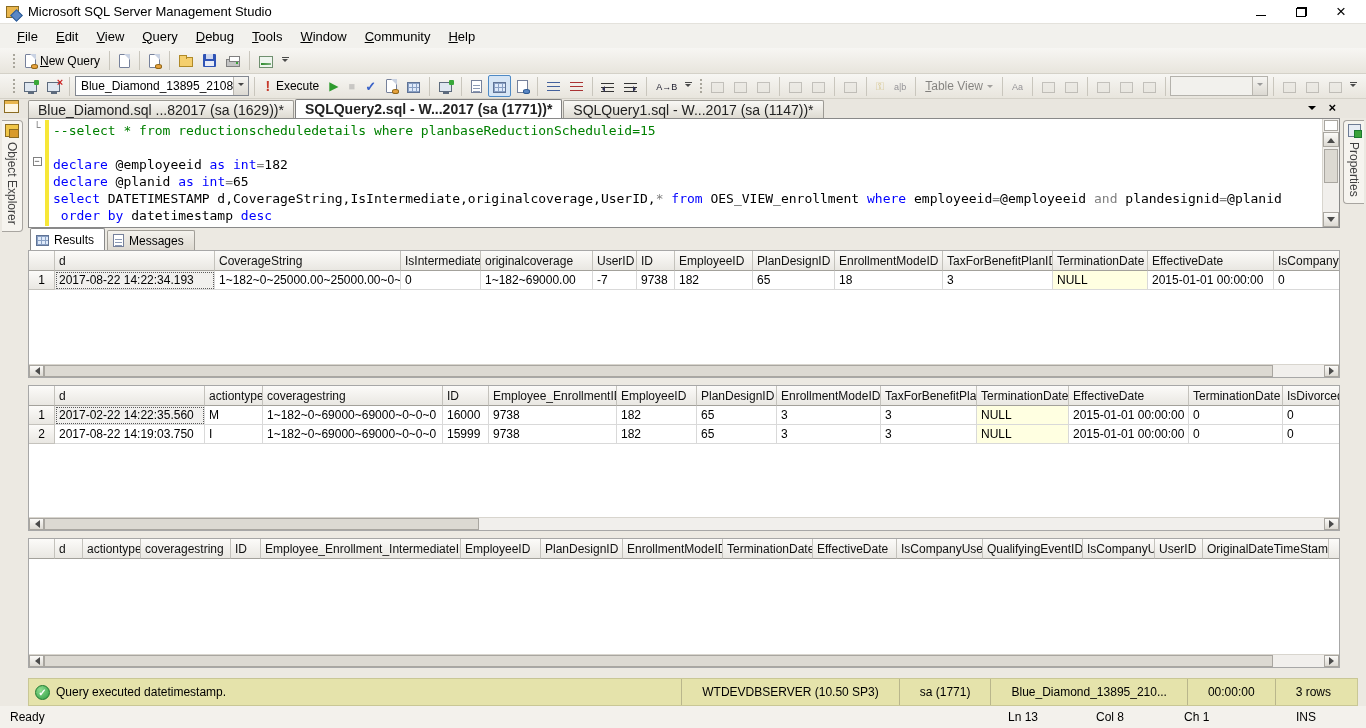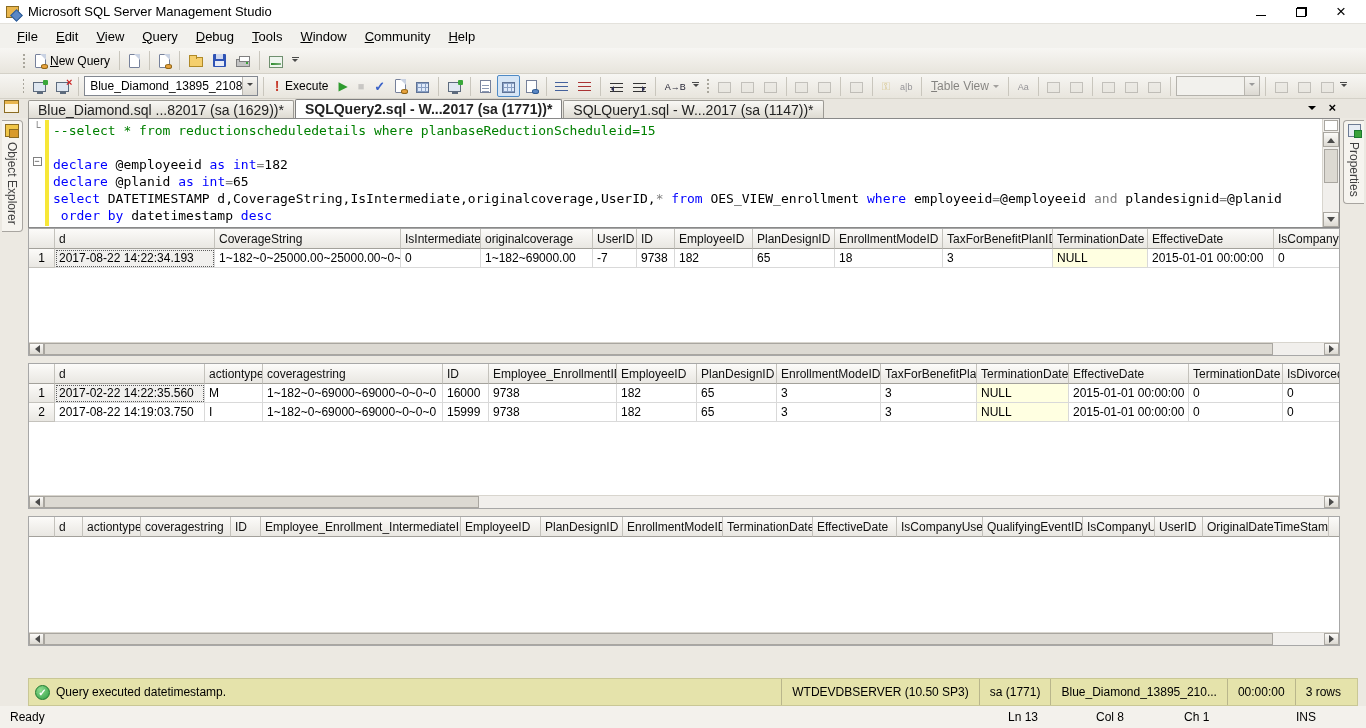--- a/index.html
+++ b/index.html
@@ -15,21 +15,21 @@
   .wb-max::after{content:"";position:absolute;bottom:0;left:0;width:8px;height:7px;border:1px solid #000;background:#fff}
   .wb-close{font-size:17px;line-height:1}
   .appicon{width:16px;height:16px;position:relative;flex:0 0 16px}
   .appicon::before{content:"";position:absolute;left:0;top:2px;width:11px;height:10px;background:#e9b64d;border:1px solid #8a6b22}
   .appicon::after{content:"";position:absolute;right:1px;bottom:0;width:7px;height:7px;background:#5a87c5;border:1px solid #2d5a93;transform:rotate(45deg)}
   
   .menubar{height:24px;background:#f2f1ed;display:flex;align-items:center;padding-left:8px;font-size:13px}
   .menu-item{padding:3px 9px;cursor:default}
   .menu-item::first-letter{text-decoration:underline}
   
-  .toolbar{display:flex;align-items:center;background:linear-gradient(#f7f6f3,#e8e5dd);border-bottom:1px solid #d4d1c8;padding:0 18px;gap:2px}
+  .toolbar{display:flex;align-items:center;background:linear-gradient(#f7f6f3,#e8e5dd);border-bottom:1px solid #d4d1c8;padding:0 8px;gap:2px}
   .tb1{height:26px}.tb2{height:25px}
   .grip{width:5px;height:18px;margin:0 3px;background-image:radial-gradient(circle,#a9a69c 1px,transparent 1.2px);background-size:4px 4px;background-position:1px 1px}
   .sep{width:1px;height:19px;background:#c9c6bd;margin:0 3px}
   .tbtn{height:22px;display:flex;align-items:center;gap:4px;padding:0 4px;border-radius:2px;font-size:12px;white-space:nowrap}
   .tbtn.sel{border:1px solid #4f8ac5;background:#d6e5f5}
   .tbtn.dis{opacity:.45}
   .tbtn .lbl::first-letter{text-decoration:underline}
   .ovf{display:flex;flex-direction:column;align-items:center;justify-content:center;width:12px;height:20px;color:#4a4a4a}
   .ovf i{width:7px;height:1px;background:#4a4a4a;margin-bottom:1px}
   .ovf b{width:0;height:0;border:3px solid transparent;border-top-color:#4a4a4a}
@@ -128,21 +128,21 @@
   .hscroll{height:13px;flex:0 0 13px;background:#f1efec;border-top:1px solid #d8d5ce;display:flex;align-items:stretch}
   .hbtn{width:15px;background:linear-gradient(#fbfaf8,#dcd9d2);border:1px solid #a9a6a0;display:flex;align-items:center;justify-content:center}
   .htrack{flex:1;position:relative}
   .hthumb{position:absolute;top:0;bottom:0;background:#dcd9d2;border:1px solid #a9a6a0}
   .splitter{height:7px;background:#ece9e2}
   .gap10{height:10px;background:#ece9e2}
   
   .qstatusrow{height:28px;background:#ece9e2;display:flex;align-items:stretch;padding:0 8px 0 28px}
   .qstatus{flex:1;background:#e5e3ab;border:1px solid #c9c795;display:flex;align-items:center;padding:0 6px;font-size:12px;gap:6px}
   .okicon{width:15px;height:15px;border-radius:50%;background:radial-gradient(circle at 35% 30%,#8fdc8f,#2e9e43);border:1px solid #1d7a30;color:#fff;font-size:10px;display:flex;align-items:center;justify-content:center;font-weight:bold}
-  .qseg{display:flex;align-items:center;padding:0 10px;border-left:1px solid #b9b68c;height:100%;white-space:nowrap}
+  .qseg{display:flex;align-items:center;padding:0 20px;border-left:1px solid #b9b68c;height:100%;white-space:nowrap}
   .qright{margin-left:auto;display:flex;height:100%}
   .appstatus{height:22px;background:#f3f1ec;display:flex;align-items:center;font-size:12px;padding-left:10px}
   .as-right{margin-left:auto;display:flex;align-items:center}
   .as-seg{width:88px}
   .as-ins{width:56px;text-align:left;margin-left:24px;margin-right:14px}
 </style>
 </head>
 <body>
 
 <div class="titlebar">
@@ -402,20 +402,30 @@
             <span class="tri-up"></span>
           </div>
         <div class="vthumb"></div>
         <div class="vspace"></div>
         <div class="sbtn">
             <span class="tri-dn"></span>
           </div>
       </div>
     </div>
 
+    <div class="rtabs">
+      <span class="rtab active">
+        <span class="ic ic-gridico"></span>
+        <span>Results</span>
+      </span>
+      <span class="rtab">
+        <span class="ic ic-page ic-lines"></span>
+        <span>Messages</span>
+      </span>
+    </div>
 
     <div class="gridpane" style="height:128px">
       <div class="gwrap">
           <div class="grow ghead">
             <div class="gcell ghc" style="width:26px"></div>
             <div class="gcell ghc" style="width:160px">d</div>
             <div class="gcell ghc" style="width:186px">CoverageString</div>
             <div class="gcell ghc" style="width:80px">IsIntermediate</div>
             <div class="gcell ghc" style="width:112px">originalcoverage</div>
             <div class="gcell ghc" style="width:44px">UserID</div>

